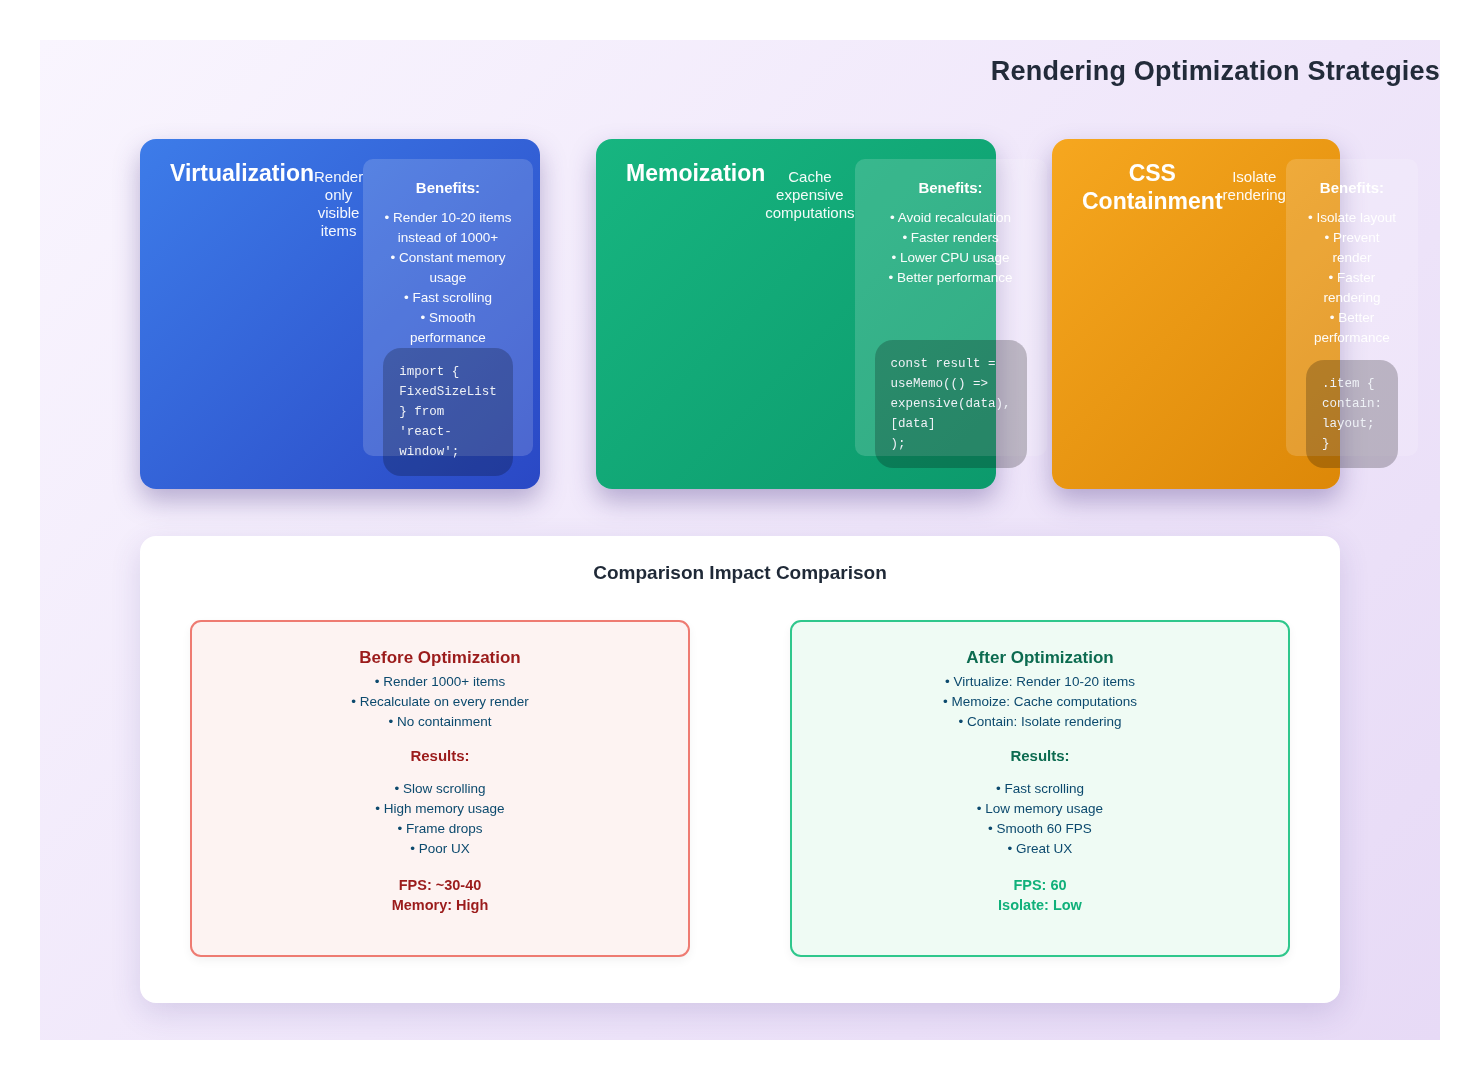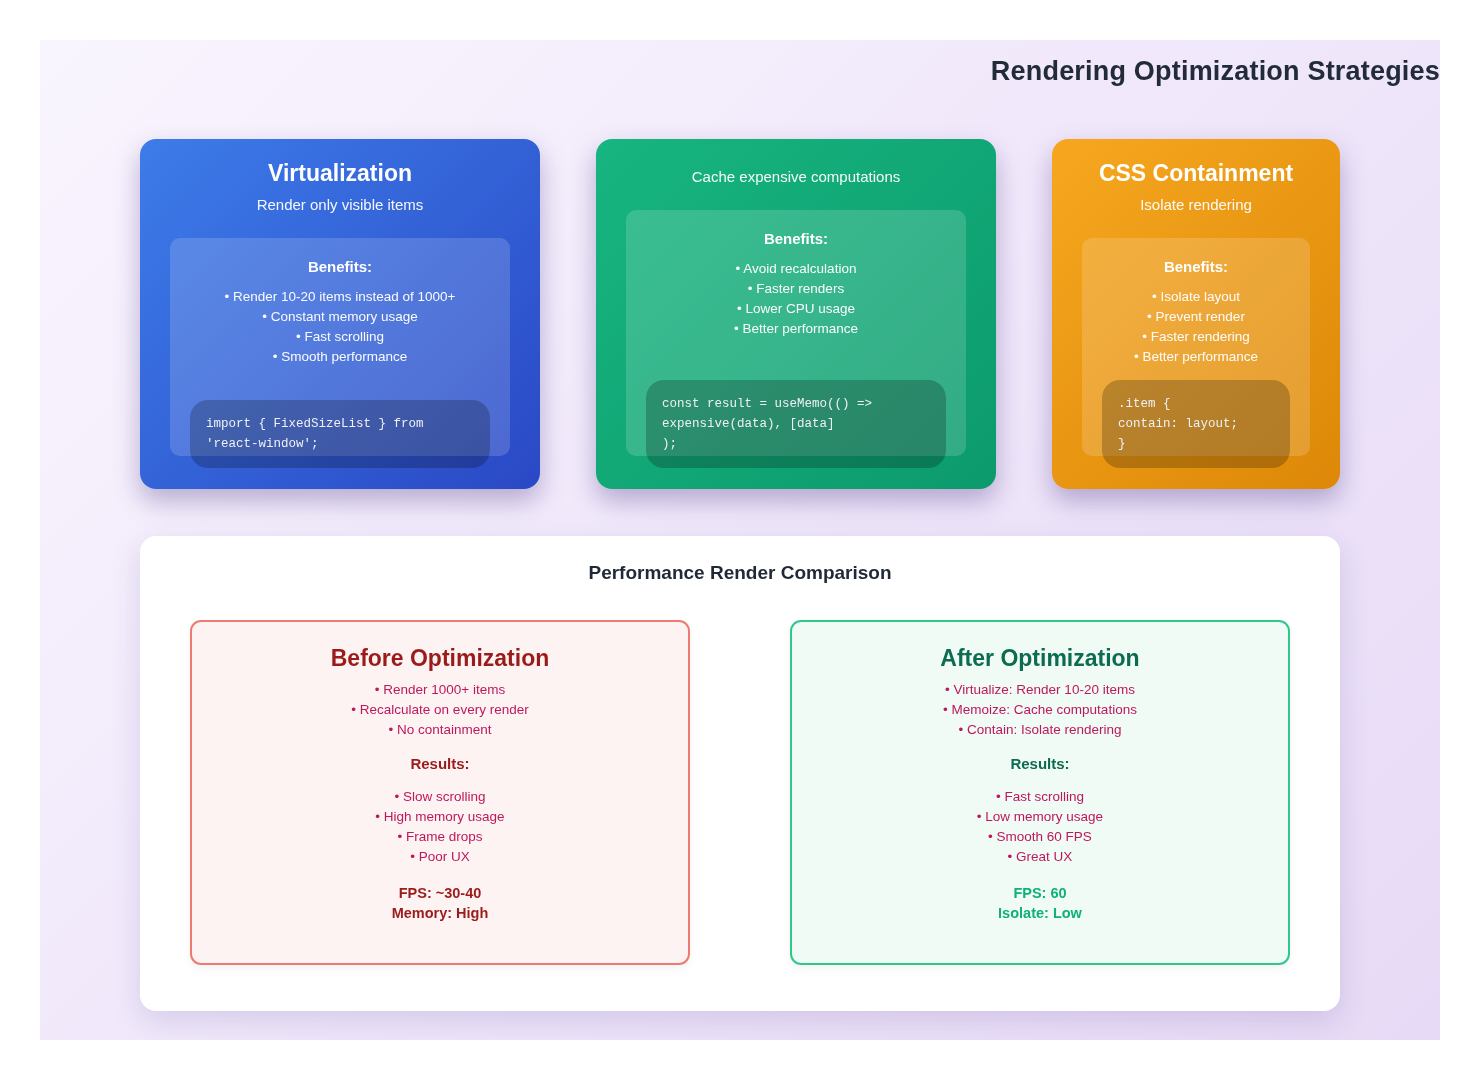--- a/index.html
+++ b/index.html
@@ -21,21 +21,21 @@
 
   .cards-row {
     display: flex; justify-content: space-between;
     margin: 52px 100px 0;
   }
 
   .strategy-card {
     height: 350px;
     border-radius: 16px;
     padding: 20px 30px 33px;
-    display: flex; flex-direction: column;
+    display: flex; 
     color: #ffffff;
     box-shadow: 0 12px 26px rgba(70, 50, 130, 0.35);
   }
   .card-blue   { width: 400px; background: linear-gradient(135deg, #3d7ce9 0%, #2a48c5 100%); }
   .card-green  { width: 400px; background: linear-gradient(135deg, #17b580 0%, #0c9a6c 100%); }
   .card-orange { width: 288px; background: linear-gradient(135deg, #f6a71f 0%, #dd8808 100%); }
 
   .card-title { text-align: center; font-size: 23px; font-weight: bold; line-height: 28px; }
   .card-subtitle { text-align: center; font-size: 15px; line-height: 18px; margin-top: 9px; margin-bottom: 24px; color: rgba(255,255,255,0.95); }
 
@@ -77,27 +77,27 @@
   .compare-box {
     flex: 1;
     border-radius: 11px;
     padding: 26px 20px 40px;
     text-align: center;
     box-shadow: 0 4px 10px rgba(0,0,0,0.05);
   }
   .before-box { background: #fdf3f2; border: 2px solid #ee7b72; }
   .after-box  { background: #effbf4; border: 2px solid #2fc78c; }
 
-  .box-title { font-size: 23px; font-weight: bold; line-height: 20px; margin-bottom: 12px; }
+  .box-title { font-size: 17px; font-weight: bold; line-height: 20px; margin-bottom: 4px; }
   .before-box .box-title, .before-box .results-label, .before-box .metric { color: #9b1b1b; }
   .after-box .box-title, .after-box .results-label { color: #0c6b50; }
   .after-box .metric { color: #10b07a; }
 
   .points-list { list-style: none; }
-  .points-list li { font-size: 13.5px; line-height: 20px; color: #be185d; }
+  .points-list li { font-size: 13.5px; line-height: 20px; color: #0c4a6e; }
   .points-list li::before { content: "• "; }
 
   .results-label { font-size: 15px; font-weight: bold; line-height: 18px; margin: 15px 0 14px; }
 
   .metrics { margin-top: 16px; }
   .metric { font-size: 14.5px; font-weight: bold; line-height: 20px; }
 </style>
 </head>
 <body>
 
@@ -117,20 +117,21 @@
           <li>Constant memory usage</li>
           <li>Fast scrolling</li>
           <li>Smooth performance</li>
         </ul>
         <div class="code-block">import { FixedSizeList } from
 'react-window';</div>
       </div>
     </div>
 
     <div class="strategy-card card-green">
+      <div class="card-title">Memoization</div>
       <div class="card-subtitle">Cache expensive computations</div>
       <div class="benefits-panel">
         <div class="benefits-title">Benefits:</div>
         <ul class="benefits-list">
           <li>Avoid recalculation</li>
           <li>Faster renders</li>
           <li>Lower CPU usage</li>
           <li>Better performance</li>
         </ul>
         <div class="code-block">const result = useMemo(() =&gt;
@@ -152,21 +153,21 @@
         </ul>
         <div class="code-block">.item {
 contain: layout;
 }</div>
       </div>
     </div>
 
   </div>
 
   <div class="comparison-card">
-    <h2 class="comparison-title">Performance Render Comparison</h2>
+    <h2 class="comparison-title">Comparison Impact Comparison</h2>
 
     <div class="comparison-row">
 
       <div class="compare-box before-box">
         <h3 class="box-title">Before Optimization</h3>
         <ul class="points-list">
           <li>Render 1000+ items</li>
           <li>Recalculate on every render</li>
           <li>No containment</li>
         </ul>

